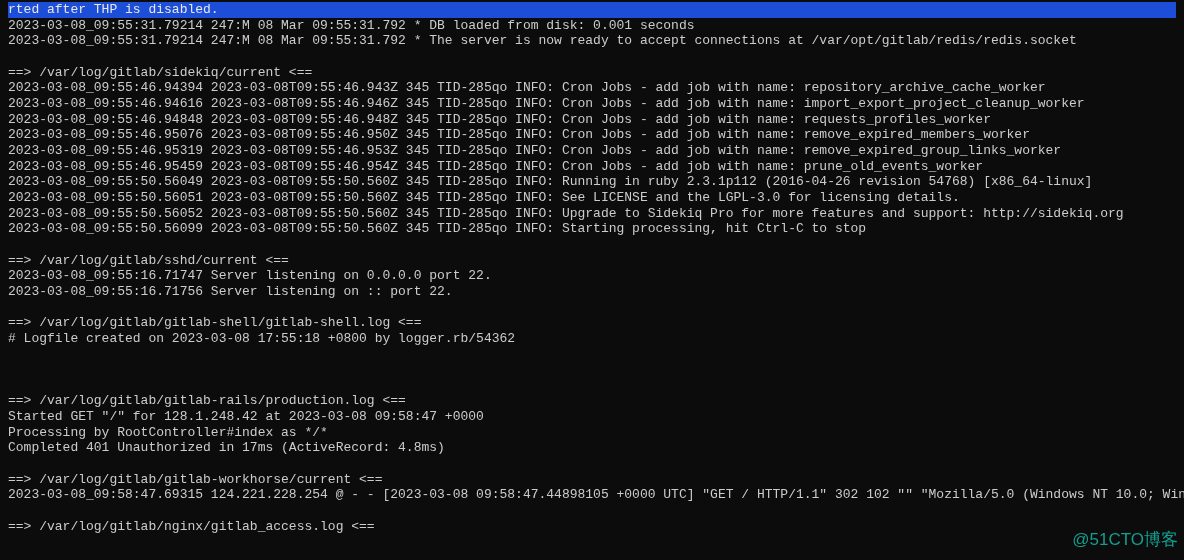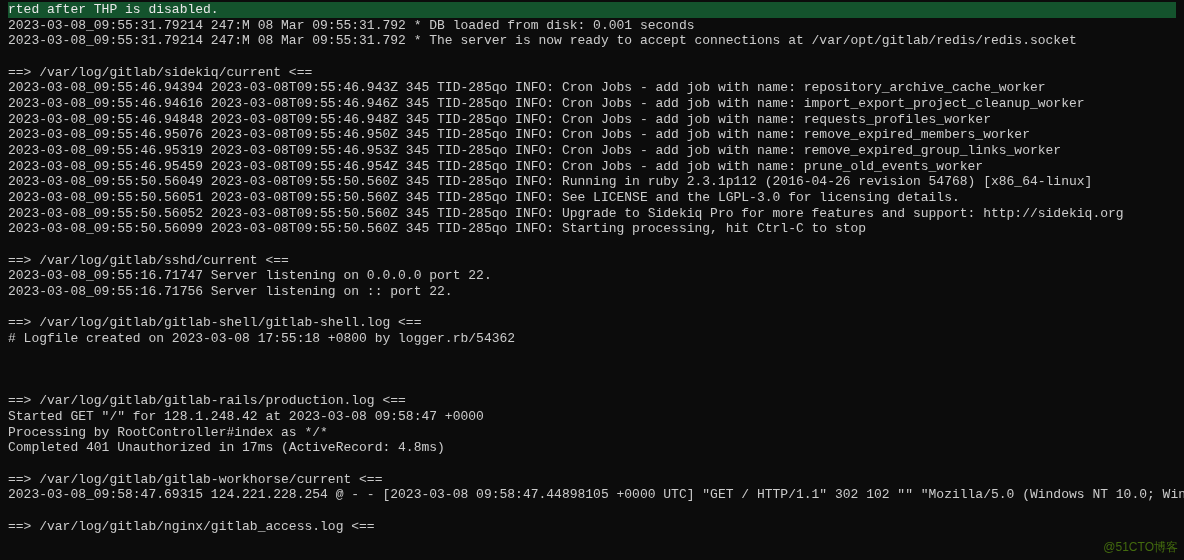--- a/index.html
+++ b/index.html
@@ -15,28 +15,28 @@
     position: relative;
   }
   .terminal {
     padding: 2px 8px;
     white-space: pre;
     width: 100%;
     height: 100%;
     overflow: hidden;
   }
   .line { white-space: pre; }
-  .hl { background: #14532d; color: #e8e8e8; }
+  .hl { background: #1d4ed8; color: #e8e8e8; }
   .watermark {
     position: absolute;
     right: 6px;
-    bottom: 4px;
-    color: #4d7c0f;
+    bottom: 12px;
+    color: #14b8a6;
     font-family: "Microsoft YaHei", sans-serif;
-    font-size: 12px;
+    font-size: 17px;
     opacity: 0.85;
     pointer-events: none;
   }
 </style>
 </head>
 <body>
 
 <div class="terminal" id="term"><div class="line hl">rted after THP is disabled.</div><div class="line">2023-03-08_09:55:31.79214 247:M 08 Mar 09:55:31.792 * DB loaded from disk: 0.001 seconds</div><div class="line">2023-03-08_09:55:31.79214 247:M 08 Mar 09:55:31.792 * The server is now ready to accept connections at /var/opt/gitlab/redis/redis.socket</div><div class="line">&nbsp;</div><div class="line">==&gt; /var/log/gitlab/sidekiq/current &lt;==</div><div class="line">2023-03-08_09:55:46.94394 2023-03-08T09:55:46.943Z 345 TID-285qo INFO: Cron Jobs - add job with name: repository_archive_cache_worker</div><div class="line">2023-03-08_09:55:46.94616 2023-03-08T09:55:46.946Z 345 TID-285qo INFO: Cron Jobs - add job with name: import_export_project_cleanup_worker</div><div class="line">2023-03-08_09:55:46.94848 2023-03-08T09:55:46.948Z 345 TID-285qo INFO: Cron Jobs - add job with name: requests_profiles_worker</div><div class="line">2023-03-08_09:55:46.95076 2023-03-08T09:55:46.950Z 345 TID-285qo INFO: Cron Jobs - add job with name: remove_expired_members_worker</div><div class="line">2023-03-08_09:55:46.95319 2023-03-08T09:55:46.953Z 345 TID-285qo INFO: Cron Jobs - add job with name: remove_expired_group_links_worker</div><div class="line">2023-03-08_09:55:46.95459 2023-03-08T09:55:46.954Z 345 TID-285qo INFO: Cron Jobs - add job with name: prune_old_events_worker</div><div class="line">2023-03-08_09:55:50.56049 2023-03-08T09:55:50.560Z 345 TID-285qo INFO: Running in ruby 2.3.1p112 (2016-04-26 revision 54768) [x86_64-linux]</div><div class="line">2023-03-08_09:55:50.56051 2023-03-08T09:55:50.560Z 345 TID-285qo INFO: See LICENSE and the LGPL-3.0 for licensing details.</div><div class="line">2023-03-08_09:55:50.56052 2023-03-08T09:55:50.560Z 345 TID-285qo INFO: Upgrade to Sidekiq Pro for more features and support: http://sidekiq.org</div><div class="line">2023-03-08_09:55:50.56099 2023-03-08T09:55:50.560Z 345 TID-285qo INFO: Starting processing, hit Ctrl-C to stop</div><div class="line">&nbsp;</div><div class="line">==&gt; /var/log/gitlab/sshd/current &lt;==</div><div class="line">2023-03-08_09:55:16.71747 Server listening on 0.0.0.0 port 22.</div><div class="line">2023-03-08_09:55:16.71756 Server listening on :: port 22.</div><div class="line">&nbsp;</div><div class="line">==&gt; /var/log/gitlab/gitlab-shell/gitlab-shell.log &lt;==</div><div class="line"># Logfile created on 2023-03-08 17:55:18 +0800 by logger.rb/54362</div><div class="line">&nbsp;</div><div class="line">&nbsp;</div><div class="line">&nbsp;</div><div class="line">==&gt; /var/log/gitlab/gitlab-rails/production.log &lt;==</div><div class="line">Started GET "/" for 128.1.248.42 at 2023-03-08 09:58:47 +0000</div><div class="line">Processing by RootController#index as */*</div><div class="line">Completed 401 Unauthorized in 17ms (ActiveRecord: 4.8ms)</div><div class="line">&nbsp;</div><div class="line">==&gt; /var/log/gitlab/gitlab-workhorse/current &lt;==</div><div class="line">2023-03-08_09:58:47.69315 124.221.228.254 @ - - [2023-03-08 09:58:47.44898105 +0000 UTC] "GET / HTTP/1.1" 302 102 "" "Mozilla/5.0 (Windows NT 10.0; Win64; x64) AppleWebKit/537.36 (KHTML) Chrome/60.0.3112.113 Safari/537.36" 0.244097</div><div class="line">&nbsp;</div><div class="line">==&gt; /var/log/gitlab/nginx/gitlab_access.log &lt;==</div></div>
 <div class="watermark">@51CTO博客</div>
 

